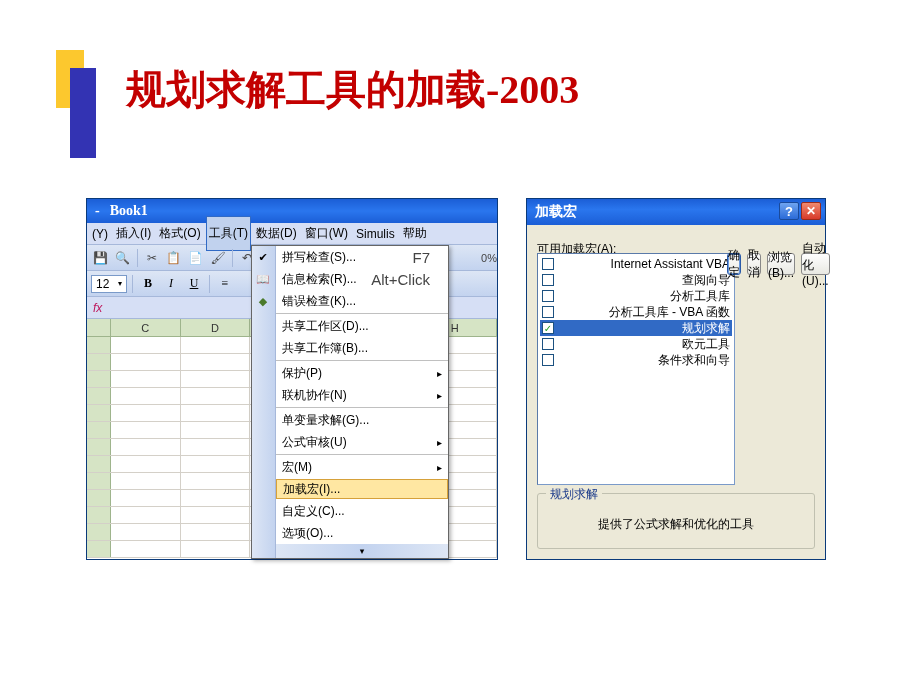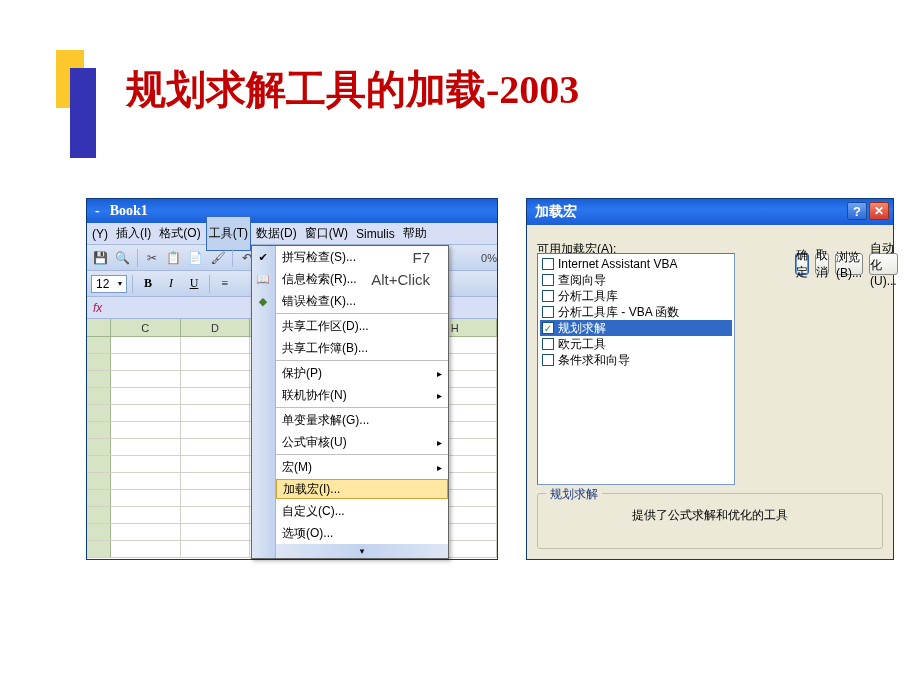--- a/index.html
+++ b/index.html
@@ -259,21 +259,21 @@
     .dd-gutter-icon {
       position: absolute;
       left: -22px;
       width: 18px;
       text-align: center;
       font-size: 11px;
     }
 
     
     .addins-dialog {
-      width: 368px;
+      width: 300px;
       height: 362px;
       font-family: Tahoma, "SimSun", sans-serif;
       font-size: 12px;
       position: relative;
       border: 1px solid #0a3a7a;
       background: #ece9d8;
     }
     .dlg-titlebar {
       height: 26px;
       background: linear-gradient(to bottom, #1b5ed6 0%, #2a76ee 40%, #1b5ed6 100%);
@@ -338,20 +338,21 @@
       border-top-color: #5a7aa9;
       border-left-color: #5a7aa9;
       padding: 2px;
     }
     .addin-item {
       display: flex;
       align-items: center;
       height: 16px;
       padding: 0 2px;
       gap: 4px;
+      justify-content: space-between;
     }
     .addin-item.selected {
       background: #316ac5;
       color: #fff;
     }
     .checkbox {
       width: 12px;
       height: 12px;
       background: #fff;
       border: 1px solid #1c5180;
@@ -400,21 +401,21 @@
       position: absolute;
       top: -8px;
       left: 8px;
       background: #ece9d8;
       padding: 0 4px;
       font-size: 12px;
       color: #1a3a8a;
     }
     .desc-text {
       text-align: center;
-      margin-top: 7px;
+      margin-top: 16px;
       font-size: 12px;
     }
   </style>
 </head>
 <body>
 
 <div class="slide-decoration">
   <div class="deco-yellow"></div>
   <div class="deco-blue"></div>
 </div>

